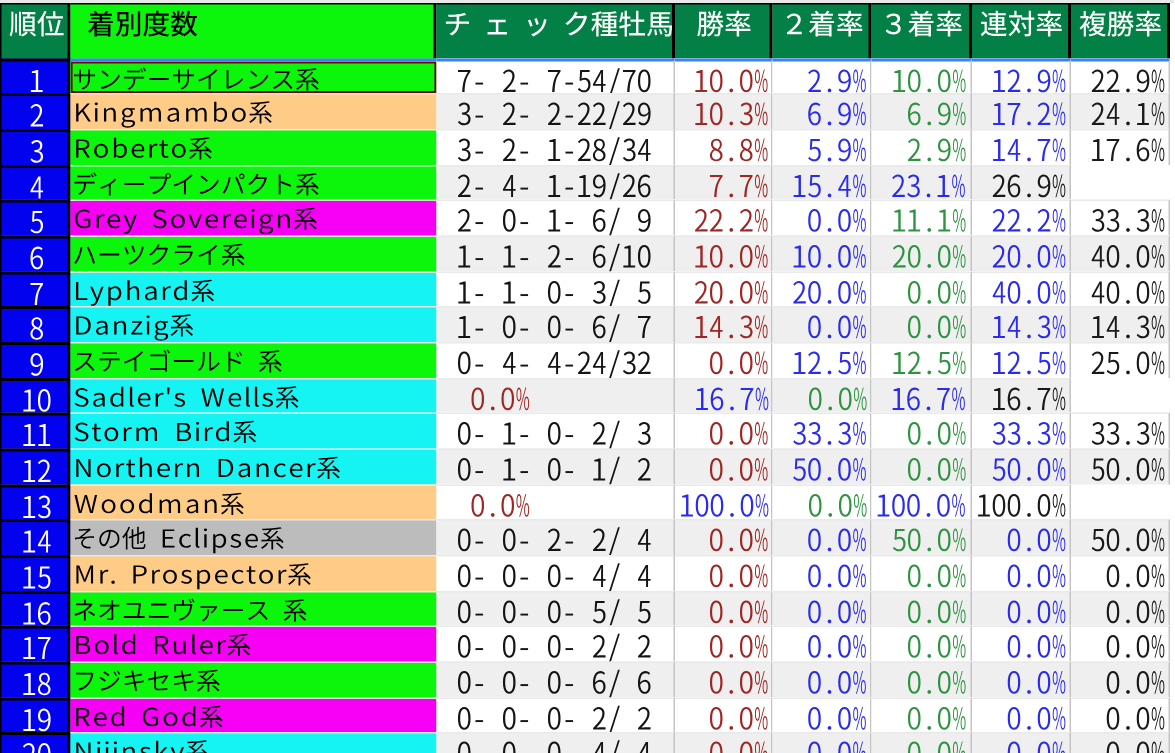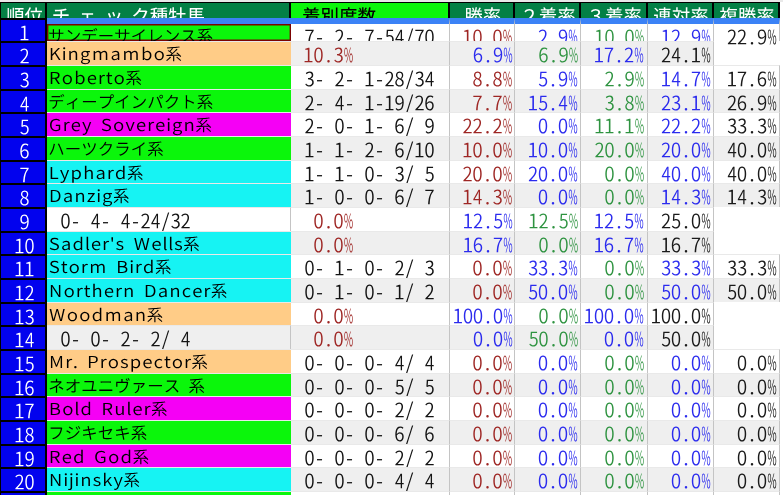--- a/index.html
+++ b/index.html
@@ -1,30 +1,30 @@
 <!DOCTYPE html>
 <html style="--header-bg: #038045; --counts-header-bg: #0bf60b; --rank-bg: #0202ee; --lime: #0bf60b; --cyan: #16f3f3; --magenta: #f500f5; --orange: #ffcc87; --gray: #bcbcbc; --selection-border: #7b0303;"><head>
 <meta charset="utf-8">
 <style>
 html,body{margin:0;padding:0}
 body{font-family:"DejaVu Sans",sans-serif}
 .shot{position:relative;width:783px;height:502px;background:#ffffff;overflow:hidden}
 .topstrip{position:absolute;left:0;top:0;width:783px;height:1.5px;background:#e9e9e9}
 .grid{position:absolute;left:0;top:1.5px;width:779.5px}
 .row,.hrow{display:grid;grid-template-columns:47px 244px 158.5px 65.5px 66px 66.5px 66px 66px;box-sizing:border-box}
-.hrow{height:16px}
+.hrow{height:37px}
 .row{height:23.685px}
 .row.sliver{height:4.3px;overflow:hidden}
 .cell{position:relative;box-sizing:border-box}
 .hc{border-top:1.5px solid #000;border-right:2px solid #000;background:var(--header-bg)}
 .hc.first{border-left:1.5px solid #000}
 .hc.counts-h{background:var(--counts-header-bg)}
 .row .rank{background:var(--rank-bg);border-left:1px solid #000;border-right:2px solid #000;border-top:2px solid #000}
 .row .body-cell{border-top:1px solid #e9e9e9}
-.row.first .body-cell{border-top:6px solid #3b82f6}
+.row.first .body-cell{border-top:2px solid #3b82f6}
 .row .num{border-right:1px solid #c4c4c4}
 .row.even .num-bg{background:#efefef}
 .row.odd .num-bg{background:#ffffff}
 .name-cell.sel{box-shadow:inset 0 0 0 1.4px var(--selection-border)}
 .gl{position:absolute;left:0;top:0;width:100%;height:100%;overflow:visible}
 .gl svg{position:absolute;left:0;top:0;overflow:visible;display:block}
 .raw{position:absolute;left:0;top:0;color:transparent;font-size:10px;white-space:pre;pointer-events:none;line-height:1}
 .bg-lime{background:var(--lime)}.bg-cyan{background:var(--cyan)}.bg-magenta{background:var(--magenta)}
 .bg-orange{background:var(--orange)}.bg-gray{background:var(--gray)}
 </style>
@@ -144,42 +144,42 @@
 <div class="hrow">
 <div class="cell hc first">
           <span class="raw">順位</span>
           <span class="gl">
             <svg width="47" height="24">
               <use href="#h9806" transform="translate(5.00,19.8) scale(0.0185,0.0185)" fill="#ffffff"></use>
               <use href="#h4f4d" transform="translate(23.50,19.8) scale(0.0185,0.0185)" fill="#ffffff"></use>
             </svg>
           </span>
         </div>
+<div class="cell hc counts-h">
+          <span class="raw">着別度数</span>
+          <span class="gl">
+            <svg width="158.5" height="24">
+              <use href="#h7740" transform="translate(11.00,19.8) scale(0.0185,0.0185)" fill="#000000"></use>
+              <use href="#h5225" transform="translate(29.50,19.8) scale(0.0185,0.0185)" fill="#000000"></use>
+              <use href="#h5ea6" transform="translate(48.00,19.8) scale(0.0185,0.0185)" fill="#000000"></use>
+              <use href="#h6570" transform="translate(66.50,19.8) scale(0.0185,0.0185)" fill="#000000"></use>
+            </svg>
+          </span>
+        </div>
 <div class="cell hc ">
           <span class="raw">チ ェ ッ ク種牡馬</span>
           <span class="gl">
             <svg width="244" height="24">
               <use href="#h30c1" transform="translate(4.70,19.8) scale(0.0185,0.0185)" fill="#ffffff"></use>
               <use href="#h30a7" transform="translate(31.20,19.8) scale(0.0185,0.0185)" fill="#ffffff"></use>
               <use href="#h30c3" transform="translate(57.70,19.8) scale(0.0185,0.0185)" fill="#ffffff"></use>
               <use href="#h30af" transform="translate(84.20,19.8) scale(0.0185,0.0185)" fill="#ffffff"></use>
               <use href="#h7a2e" transform="translate(102.70,19.8) scale(0.0185,0.0185)" fill="#ffffff"></use>
               <use href="#h7261" transform="translate(121.20,19.8) scale(0.0185,0.0185)" fill="#ffffff"></use>
               <use href="#h99ac" transform="translate(139.70,19.8) scale(0.0185,0.0185)" fill="#ffffff"></use>
-            </svg>
-          </span>
-        </div>
-<div class="cell hc counts-h">
-          <span class="raw">着別度数</span>
-          <span class="gl">
-            <svg width="158.5" height="24">
-              <use href="#h7740" transform="translate(11.00,19.8) scale(0.0185,0.0185)" fill="#000000"></use>
-              <use href="#h5225" transform="translate(29.50,19.8) scale(0.0185,0.0185)" fill="#000000"></use>
-              <use href="#h5ea6" transform="translate(48.00,19.8) scale(0.0185,0.0185)" fill="#000000"></use>
-              <use href="#h6570" transform="translate(66.50,19.8) scale(0.0185,0.0185)" fill="#000000"></use>
             </svg>
           </span>
         </div>
 <div class="cell hc ">
           <span class="raw">勝率</span>
           <span class="gl">
             <svg width="65.5" height="24">
               <use href="#h52dd" transform="translate(14.25,19.8) scale(0.0185,0.0185)" fill="#ffffff"></use>
               <use href="#h7387" transform="translate(32.75,19.8) scale(0.0185,0.0185)" fill="#ffffff"></use>
             </svg>
@@ -349,20 +349,38 @@
               <use href="#g67" transform="translate(33.00,18) scale(0.0185,0.0165)" fill="#000000"></use>
               <use href="#g6d" transform="translate(44.90,18) scale(0.0185,0.0165)" fill="#000000"></use>
               <use href="#g61" transform="translate(63.49,18) scale(0.0185,0.0165)" fill="#000000"></use>
               <use href="#g6d" transform="translate(75.38,18) scale(0.0185,0.0165)" fill="#000000"></use>
               <use href="#g62" transform="translate(94.03,18) scale(0.0185,0.0165)" fill="#000000"></use>
               <use href="#g6f" transform="translate(106.68,18) scale(0.0185,0.0165)" fill="#000000"></use>
               <use href="#g7cfb" transform="translate(118.45,18) scale(0.0165,0.0165)" fill="#000000"></use>
             </svg>
           </span>
         </div>
+<div class="cell body-cell num num-bg counts-cell ">
+          <span class="raw">3- 2- 2-22/29</span>
+          <span class="gl">
+            <svg width="158.5" height="24">
+              <use href="#g33" transform="translate(13.75,20.3) scale(0.0182,0.0200)" fill="#141414"></use>
+              <use href="#g2d" transform="translate(25.06,20.3) scale(0.0200,0.0200)" fill="#141414"></use>
+              <use href="#g32" transform="translate(43.57,20.3) scale(0.0183,0.0200)" fill="#141414"></use>
+              <use href="#g2d" transform="translate(55.06,20.3) scale(0.0200,0.0200)" fill="#141414"></use>
+              <use href="#g32" transform="translate(73.57,20.3) scale(0.0183,0.0200)" fill="#141414"></use>
+              <use href="#g2d" transform="translate(85.06,20.3) scale(0.0200,0.0200)" fill="#141414"></use>
+              <use href="#g32" transform="translate(93.57,20.3) scale(0.0183,0.0200)" fill="#141414"></use>
+              <use href="#g32" transform="translate(103.57,20.3) scale(0.0183,0.0200)" fill="#141414"></use>
+              <use href="#g2f" transform="translate(114.61,20.3) scale(0.0200,0.0200)" fill="#141414"></use>
+              <use href="#g32" transform="translate(123.57,20.3) scale(0.0183,0.0200)" fill="#141414"></use>
+              <use href="#g39" transform="translate(133.48,20.3) scale(0.0187,0.0200)" fill="#141414"></use>
+            </svg>
+          </span>
+        </div>
 <div class="cell body-cell num num-bg pct-cell ">
           <span class="raw">10.3%</span>
           <span class="gl">
             <svg width="65.5" height="24">
               <use href="#g31" transform="translate(11.78,20.3) scale(0.0200,0.0200)" fill="#9e2624"></use>
               <use href="#g30" transform="translate(22.36,20.3) scale(0.0187,0.0200)" fill="#9e2624"></use>
               <use href="#g2e" transform="translate(34.81,20.3) scale(0.0200,0.0200)" fill="#9e2624"></use>
               <use href="#g33" transform="translate(42.75,20.3) scale(0.0182,0.0200)" fill="#9e2624"></use>
               <use href="#g25" transform="translate(52.90,20.3) scale(0.0101,0.0200)" fill="#9e2624"></use>
             </svg>
@@ -572,31 +590,20 @@
         </div>
 <div class="cell body-cell num num-bg pct-cell ">
           <span class="raw">15.4%</span>
           <span class="gl">
             <svg width="66" height="24">
               <use href="#g31" transform="translate(12.28,20.3) scale(0.0200,0.0200)" fill="#2b2bee"></use>
               <use href="#g35" transform="translate(23.32,20.3) scale(0.0179,0.0200)" fill="#2b2bee"></use>
               <use href="#g2e" transform="translate(35.31,20.3) scale(0.0200,0.0200)" fill="#2b2bee"></use>
               <use href="#g34" transform="translate(43.48,20.3) scale(0.0169,0.0200)" fill="#2b2bee"></use>
               <use href="#g25" transform="translate(53.40,20.3) scale(0.0101,0.0200)" fill="#2b2bee"></use>
-            </svg>
-          </span>
-        </div>
-<div class="cell body-cell num num-bg pct-cell ">
-          <span class="raw">3.8%</span>
-          <span class="gl">
-            <svg width="66.5" height="24">
-              <use href="#g33" transform="translate(23.75,20.3) scale(0.0182,0.0200)" fill="#2e9340"></use>
-              <use href="#g2e" transform="translate(35.81,20.3) scale(0.0200,0.0200)" fill="#2e9340"></use>
-              <use href="#g38" transform="translate(43.47,20.3) scale(0.0183,0.0200)" fill="#2e9340"></use>
-              <use href="#g25" transform="translate(53.90,20.3) scale(0.0101,0.0200)" fill="#2e9340"></use>
             </svg>
           </span>
         </div>
 <div class="cell body-cell num num-bg pct-cell ">
           <span class="raw">23.1%</span>
           <span class="gl">
             <svg width="66" height="24">
               <use href="#g32" transform="translate(13.07,20.3) scale(0.0183,0.0200)" fill="#2b2bee"></use>
               <use href="#g33" transform="translate(23.25,20.3) scale(0.0182,0.0200)" fill="#2b2bee"></use>
               <use href="#g2e" transform="translate(35.31,20.3) scale(0.0200,0.0200)" fill="#2b2bee"></use>
@@ -1022,20 +1029,35 @@
             </svg>
           </span>
         </div>
 </div>
 <div class="row odd">
 <div class="cell rank ">
           <span class="raw">9</span>
           <span class="gl">
             <svg width="47" height="24">
               <use href="#g39" transform="translate(18.48,20.3) scale(0.0187,0.0200)" fill="#ffffff"></use>
+            </svg>
+          </span>
+        </div>
+<div class="cell body-cell name-cell bg-lime ">
+          <span class="raw">ステイゴールド 系</span>
+          <span class="gl">
+            <svg width="244" height="24">
+              <use href="#g30b9" transform="translate(1.20,18) scale(0.0165,0.0165)" fill="#000000"></use>
+              <use href="#g30c6" transform="translate(17.70,18) scale(0.0165,0.0165)" fill="#000000"></use>
+              <use href="#g30a4" transform="translate(34.20,18) scale(0.0165,0.0165)" fill="#000000"></use>
+              <use href="#g30b4" transform="translate(50.70,18) scale(0.0165,0.0165)" fill="#000000"></use>
+              <use href="#g30fc" transform="translate(67.20,18) scale(0.0165,0.0165)" fill="#000000"></use>
+              <use href="#g30eb" transform="translate(83.70,18) scale(0.0165,0.0165)" fill="#000000"></use>
+              <use href="#g30c9" transform="translate(100.20,18) scale(0.0165,0.0165)" fill="#000000"></use>
+              <use href="#g7cfb" transform="translate(124.95,18) scale(0.0165,0.0165)" fill="#000000"></use>
             </svg>
           </span>
         </div>
 <div class="cell body-cell num num-bg counts-cell ">
           <span class="raw">0- 4- 4-24/32</span>
           <span class="gl">
             <svg width="158.5" height="24">
               <use href="#g30" transform="translate(13.36,20.3) scale(0.0187,0.0200)" fill="#141414"></use>
               <use href="#g2d" transform="translate(25.06,20.3) scale(0.0200,0.0200)" fill="#141414"></use>
               <use href="#g34" transform="translate(43.98,20.3) scale(0.0169,0.0200)" fill="#141414"></use>
@@ -1499,20 +1521,38 @@
 <div class="row even">
 <div class="cell rank ">
           <span class="raw">14</span>
           <span class="gl">
             <svg width="47" height="24">
               <use href="#g31" transform="translate(12.78,20.3) scale(0.0200,0.0200)" fill="#ffffff"></use>
               <use href="#g34" transform="translate(23.98,20.3) scale(0.0169,0.0200)" fill="#ffffff"></use>
             </svg>
           </span>
         </div>
+<div class="cell body-cell name-cell bg-gray ">
+          <span class="raw">その他 Eclipse系</span>
+          <span class="gl">
+            <svg width="244" height="24">
+              <use href="#g305d" transform="translate(1.20,18) scale(0.0165,0.0165)" fill="#000000"></use>
+              <use href="#g306e" transform="translate(17.70,18) scale(0.0165,0.0165)" fill="#000000"></use>
+              <use href="#g4ed6" transform="translate(34.20,18) scale(0.0165,0.0165)" fill="#000000"></use>
+              <use href="#g45" transform="translate(59.58,18) scale(0.0185,0.0165)" fill="#000000"></use>
+              <use href="#g63" transform="translate(71.54,18) scale(0.0185,0.0165)" fill="#000000"></use>
+              <use href="#g6c" transform="translate(81.73,18) scale(0.0185,0.0165)" fill="#000000"></use>
+              <use href="#g69" transform="translate(87.47,18) scale(0.0185,0.0165)" fill="#000000"></use>
+              <use href="#g70" transform="translate(93.39,18) scale(0.0185,0.0165)" fill="#000000"></use>
+              <use href="#g73" transform="translate(105.91,18) scale(0.0185,0.0165)" fill="#000000"></use>
+              <use href="#g65" transform="translate(115.56,18) scale(0.0185,0.0165)" fill="#000000"></use>
+              <use href="#g7cfb" transform="translate(126.29,18) scale(0.0165,0.0165)" fill="#000000"></use>
+            </svg>
+          </span>
+        </div>
 <div class="cell body-cell num num-bg counts-cell ">
           <span class="raw">0- 0- 2- 2/ 4</span>
           <span class="gl">
             <svg width="158.5" height="24">
               <use href="#g30" transform="translate(13.36,20.3) scale(0.0187,0.0200)" fill="#141414"></use>
               <use href="#g2d" transform="translate(25.06,20.3) scale(0.0200,0.0200)" fill="#141414"></use>
               <use href="#g30" transform="translate(43.36,20.3) scale(0.0187,0.0200)" fill="#141414"></use>
               <use href="#g2d" transform="translate(55.06,20.3) scale(0.0200,0.0200)" fill="#141414"></use>
               <use href="#g32" transform="translate(73.57,20.3) scale(0.0183,0.0200)" fill="#141414"></use>
               <use href="#g2d" transform="translate(85.06,20.3) scale(0.0200,0.0200)" fill="#141414"></use>

